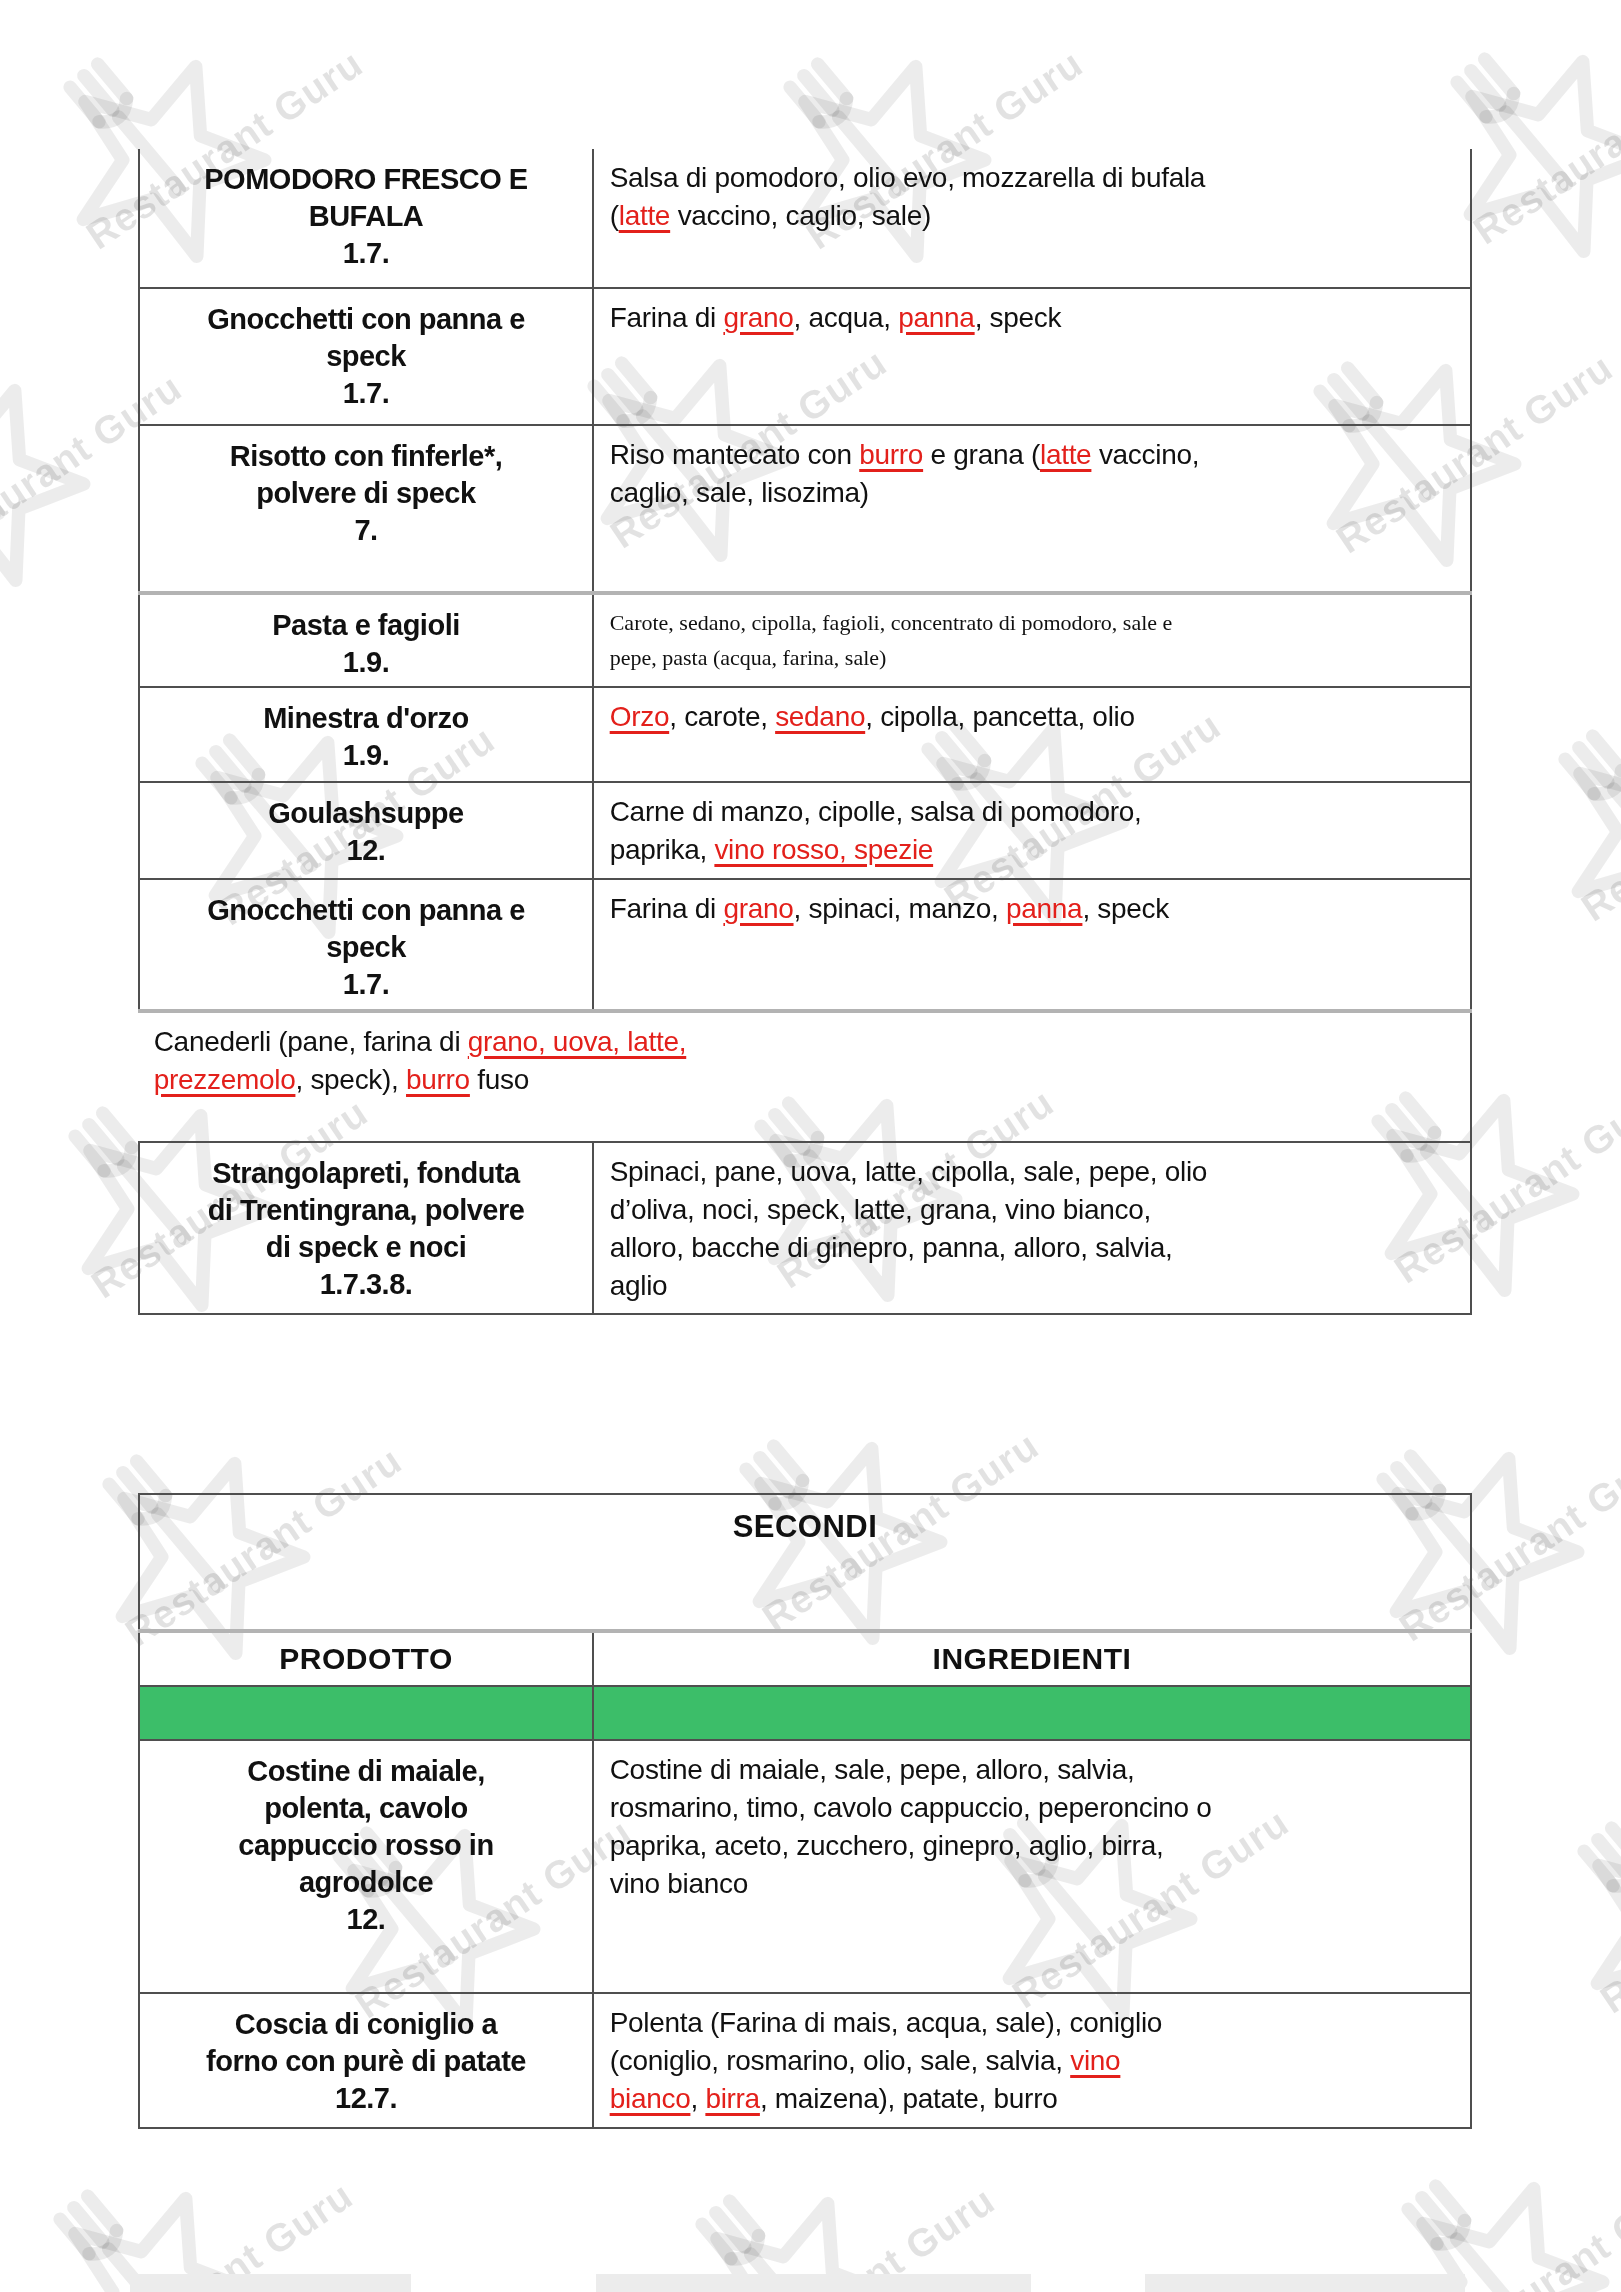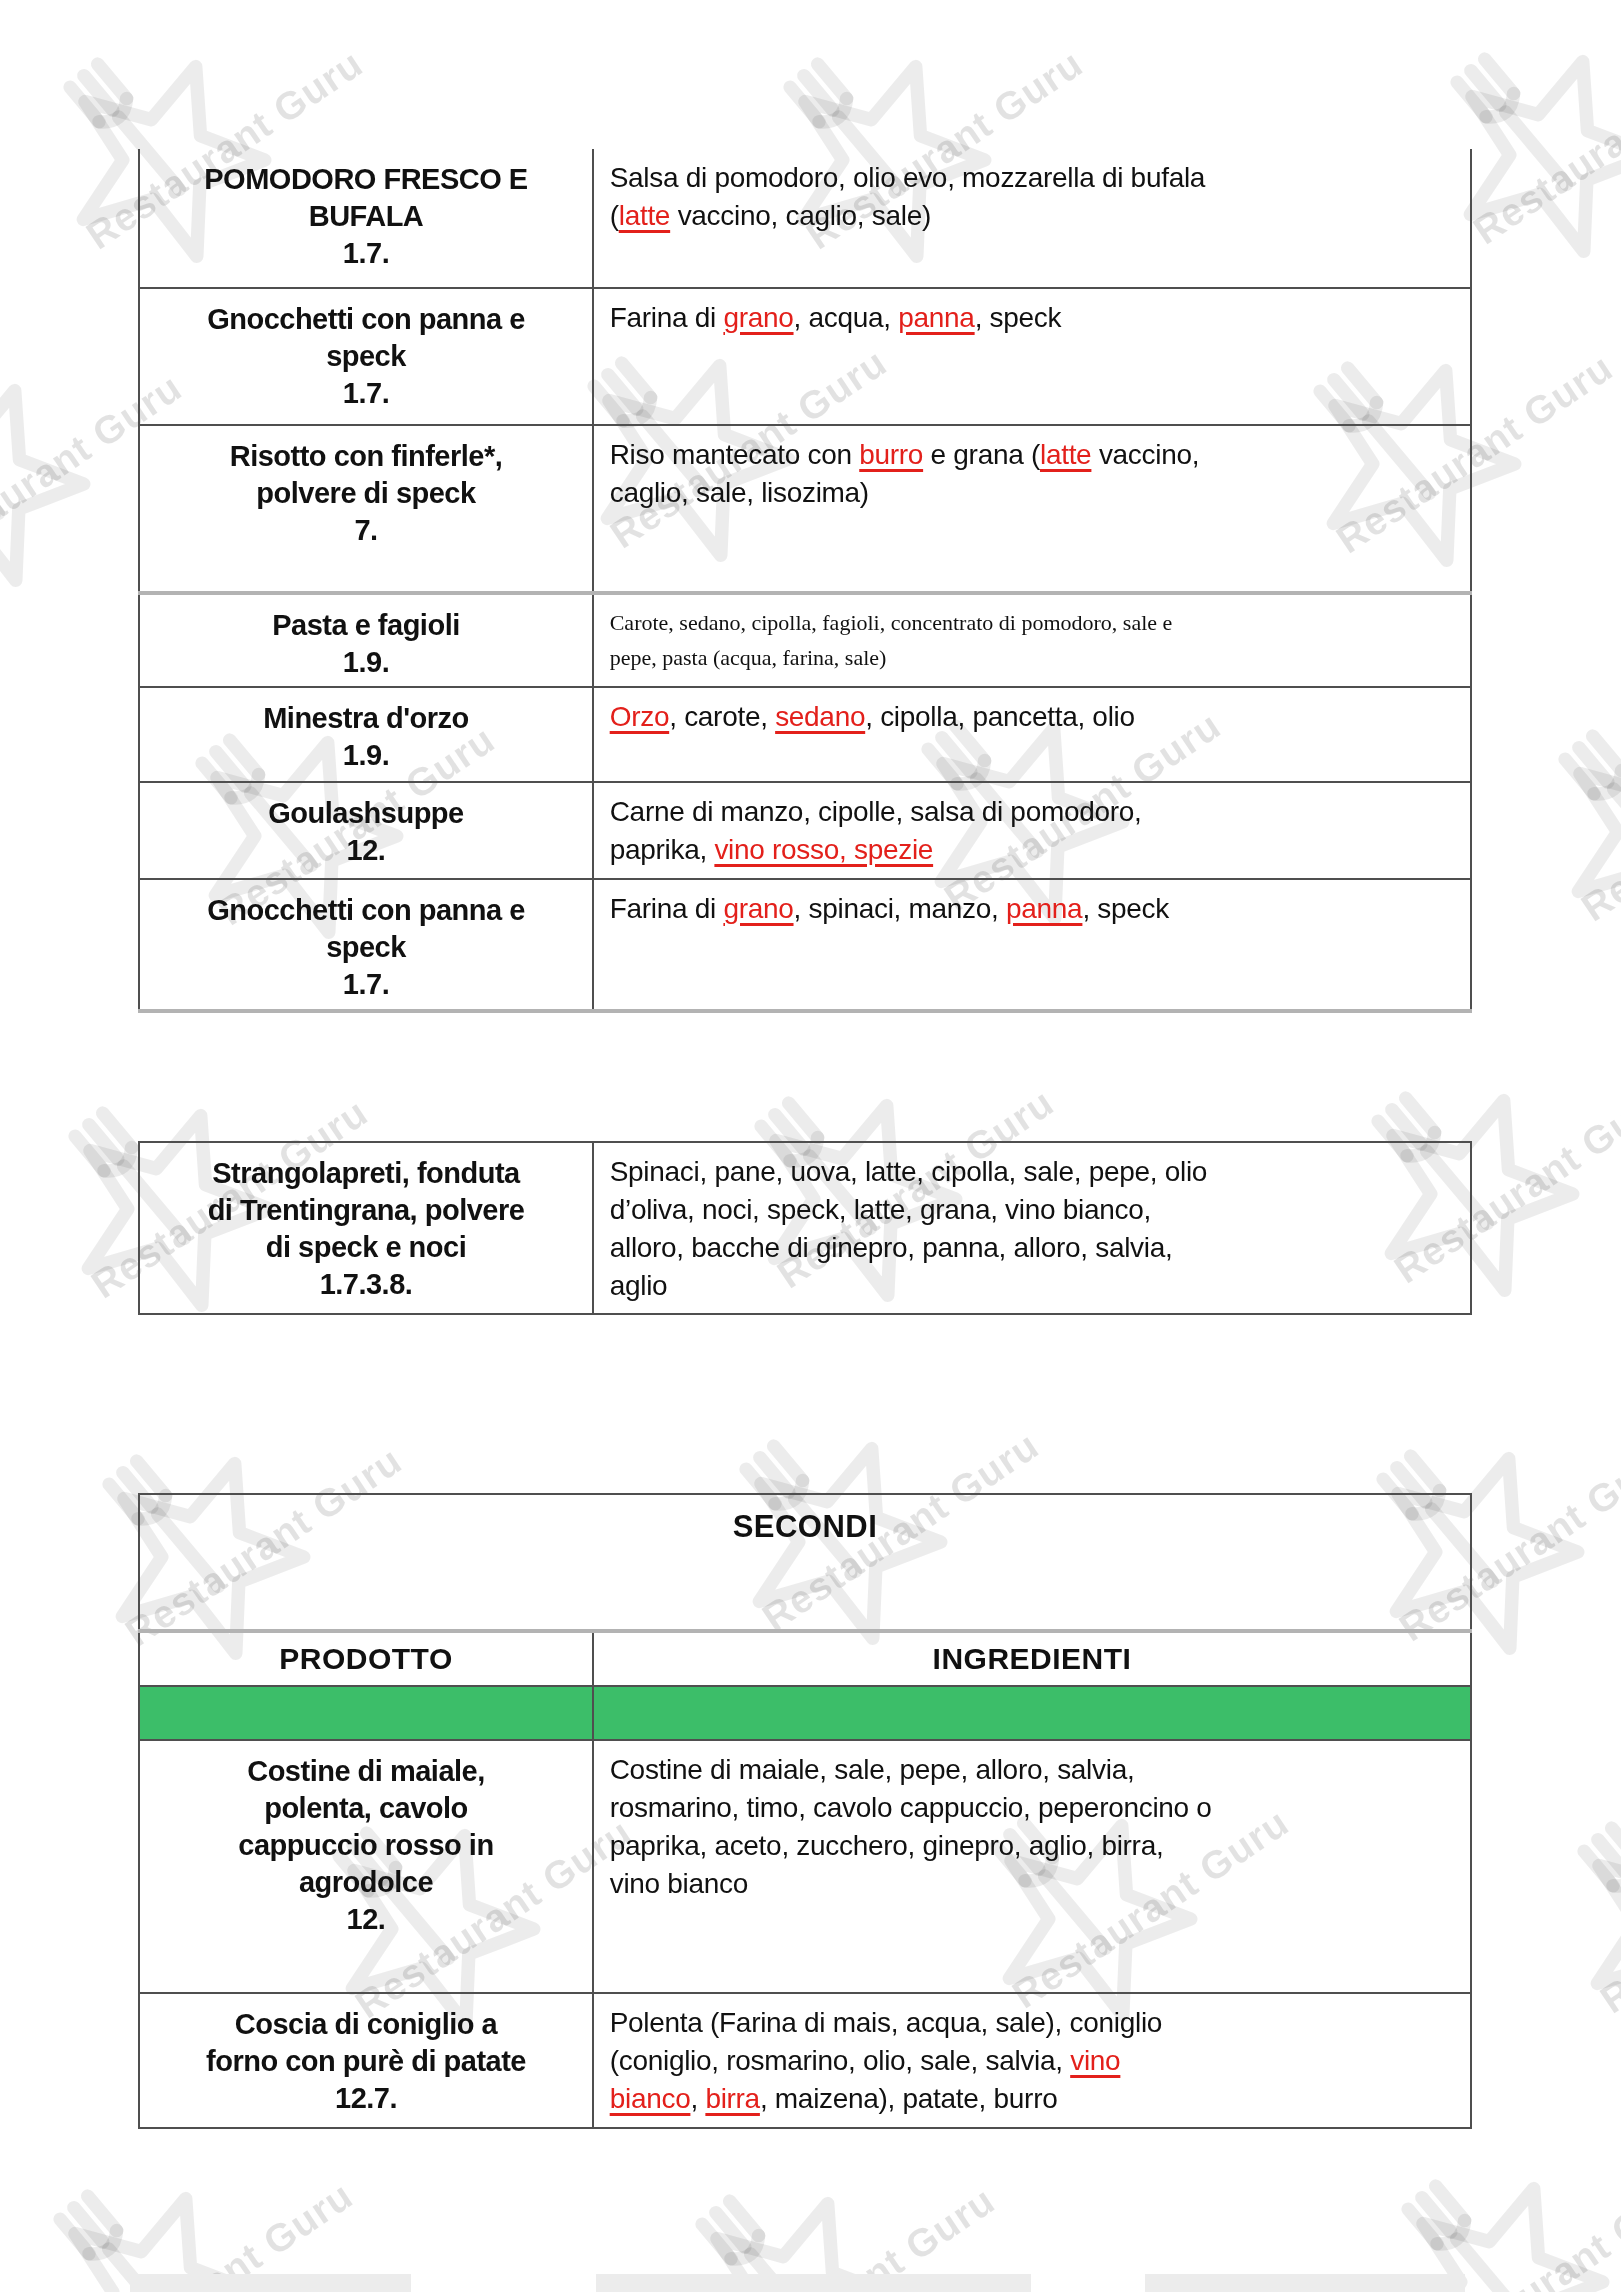--- a/index.html
+++ b/index.html
@@ -406,20 +406,24 @@
         <div class="cell left">
           <div class="pname">Gnocchetti con panna e
 speck</div>
           <div class="pcodes">1.7.</div>
         </div>
         <div class="cell right">
           <div class="ing"><span>Farina di </span><span class="red-ing">grano</span><span>, spinaci, manzo, </span><span class="red-ing">panna</span><span>, speck</span></div>
         </div>
       </div>
       <div class="trow thick" style="height: 132px;">
+        <div class="cell right">
+          <div class="ing"><span>Canederli (pane, farina di </span><span class="red-ing">grano, uova, latte,
+prezzemolo</span><span>, speck), </span><span class="red-ing">burro</span><span> fuso</span></div>
+        </div>
       </div>
       <div class="trow" style="height: 172px;">
         <div class="cell left">
           <div class="pname">Strangolapreti, fonduta
 di Trentingrana, polvere
 di speck e noci</div>
           <div class="pcodes">1.7.3.8.</div>
         </div>
         <div class="cell right">
           <div class="ing"><span>Spinaci, pane, uova, latte, cipolla, sale, pepe, olio

